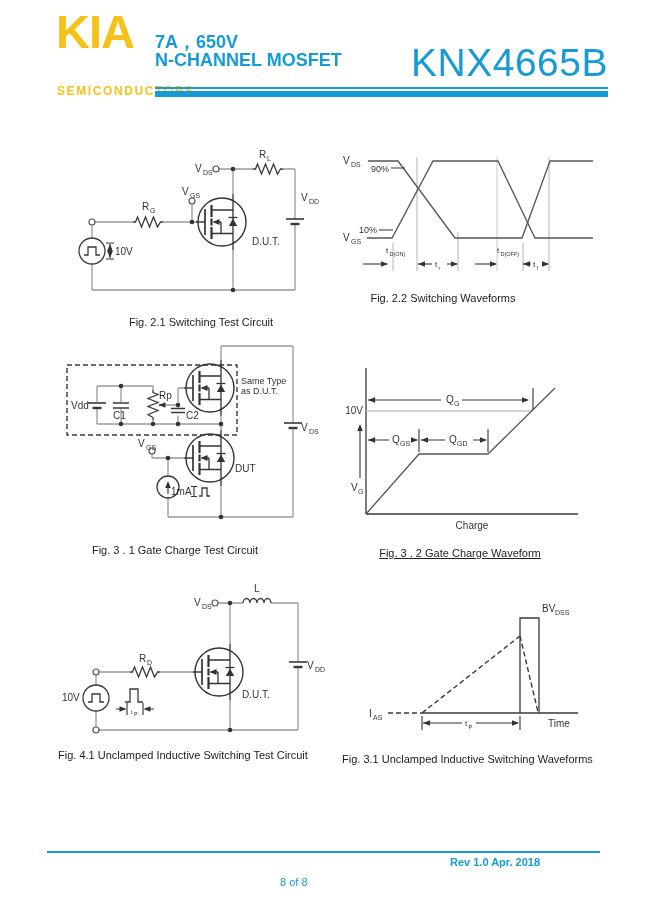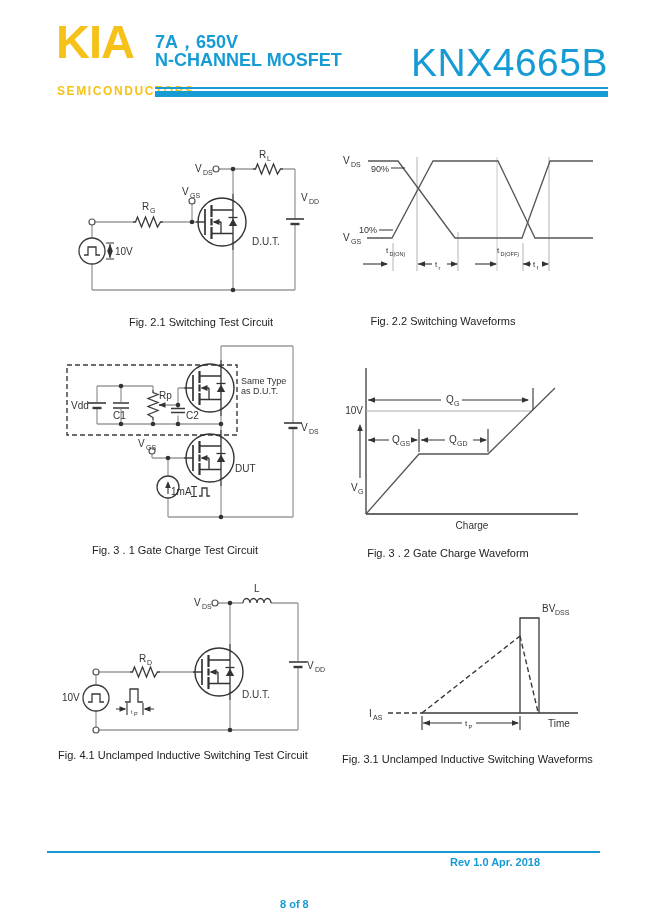--- a/index.html
+++ b/index.html
@@ -1,39 +1,39 @@
 <!DOCTYPE html>
 <html><head>
 <meta charset="utf-8">
 <style>
   html,body{margin:0;padding:0;}
   body{width:649px;height:917px;background:#ffffff;font-family:"Liberation Sans",sans-serif;position:relative;overflow:hidden;}
   .page{position:absolute;left:0;top:0;width:649px;height:917px;background:#fff;}
 
   
-  .logo{position:absolute;left:56px;top:18px;color:#f6c21a;font-size:47px;font-weight:bold;letter-spacing:-1px;line-height:1;}
+  .logo{position:absolute;left:56px;top:8px;color:#f6c21a;font-size:47px;font-weight:bold;letter-spacing:-1px;line-height:1;}
   .logo-sub{position:absolute;left:57px;top:84px;color:#f6c21a;font-size:12px;font-weight:bold;letter-spacing:1.6px;}
   .rating{position:absolute;left:155px;top:33px;color:#169bd5;font-size:18px;font-weight:bold;line-height:18px;}
   .partno{position:absolute;right:41px;top:41px;color:#169bd5;font-size:39px;font-weight:400;letter-spacing:0.5px;}
   .hdr-thin{position:absolute;left:155px;top:87px;width:453px;height:2px;background:#169bd5;}
   .hdr-bar{position:absolute;left:155px;top:91px;width:453px;height:6px;background:#169bd5;}
 
   
   .figs{position:absolute;left:0;top:140px;}
   .caption{position:absolute;color:#222;font-size:11px;text-align:center;white-space:nowrap;}
   #cap21{left:58px;top:300px;width:286px;margin-top:16px;}
-  #cap22{left:338px;top:315px;width:210px;text-align:center;}
+  #cap22{left:338px;top:292px;width:210px;text-align:center;}
   #cap31{left:55px;top:544px;width:240px;}
-  #cap32{left:333px;top:547px;width:230px;}
+  #cap32{left:345px;top:547px;width:230px;text-decoration:underline;}
   #cap41{left:58px;top:749px;width:198px;}
   #cap42{left:342px;top:753px;width:221px;}
 
   
   .ftr-line{position:absolute;left:47px;top:851px;width:553px;height:2px;background:#169bd5;}
-  .ftr-page{position:absolute;left:280px;top:898px;color:#169bd5;font-size:11px;font-weight:bold;}
+  .ftr-page{position:absolute;left:280px;top:876px;color:#169bd5;font-size:11px;font-weight:normal;}
   .ftr-rev{position:absolute;left:450px;top:856px;color:#169bd5;font-size:11px;font-weight:bold;}
 
   
   svg text{font-family:"Liberation Sans",sans-serif;fill:#333;}
   .lbl{font-size:10px;}
   .sub{font-size:7px;}
   .sm{font-size:8px;}
   .smsub{font-size:5.5px;}
   .pct{font-size:9px;}
   .wire{stroke:#9a9a9a;stroke-width:1.3;fill:none;}

